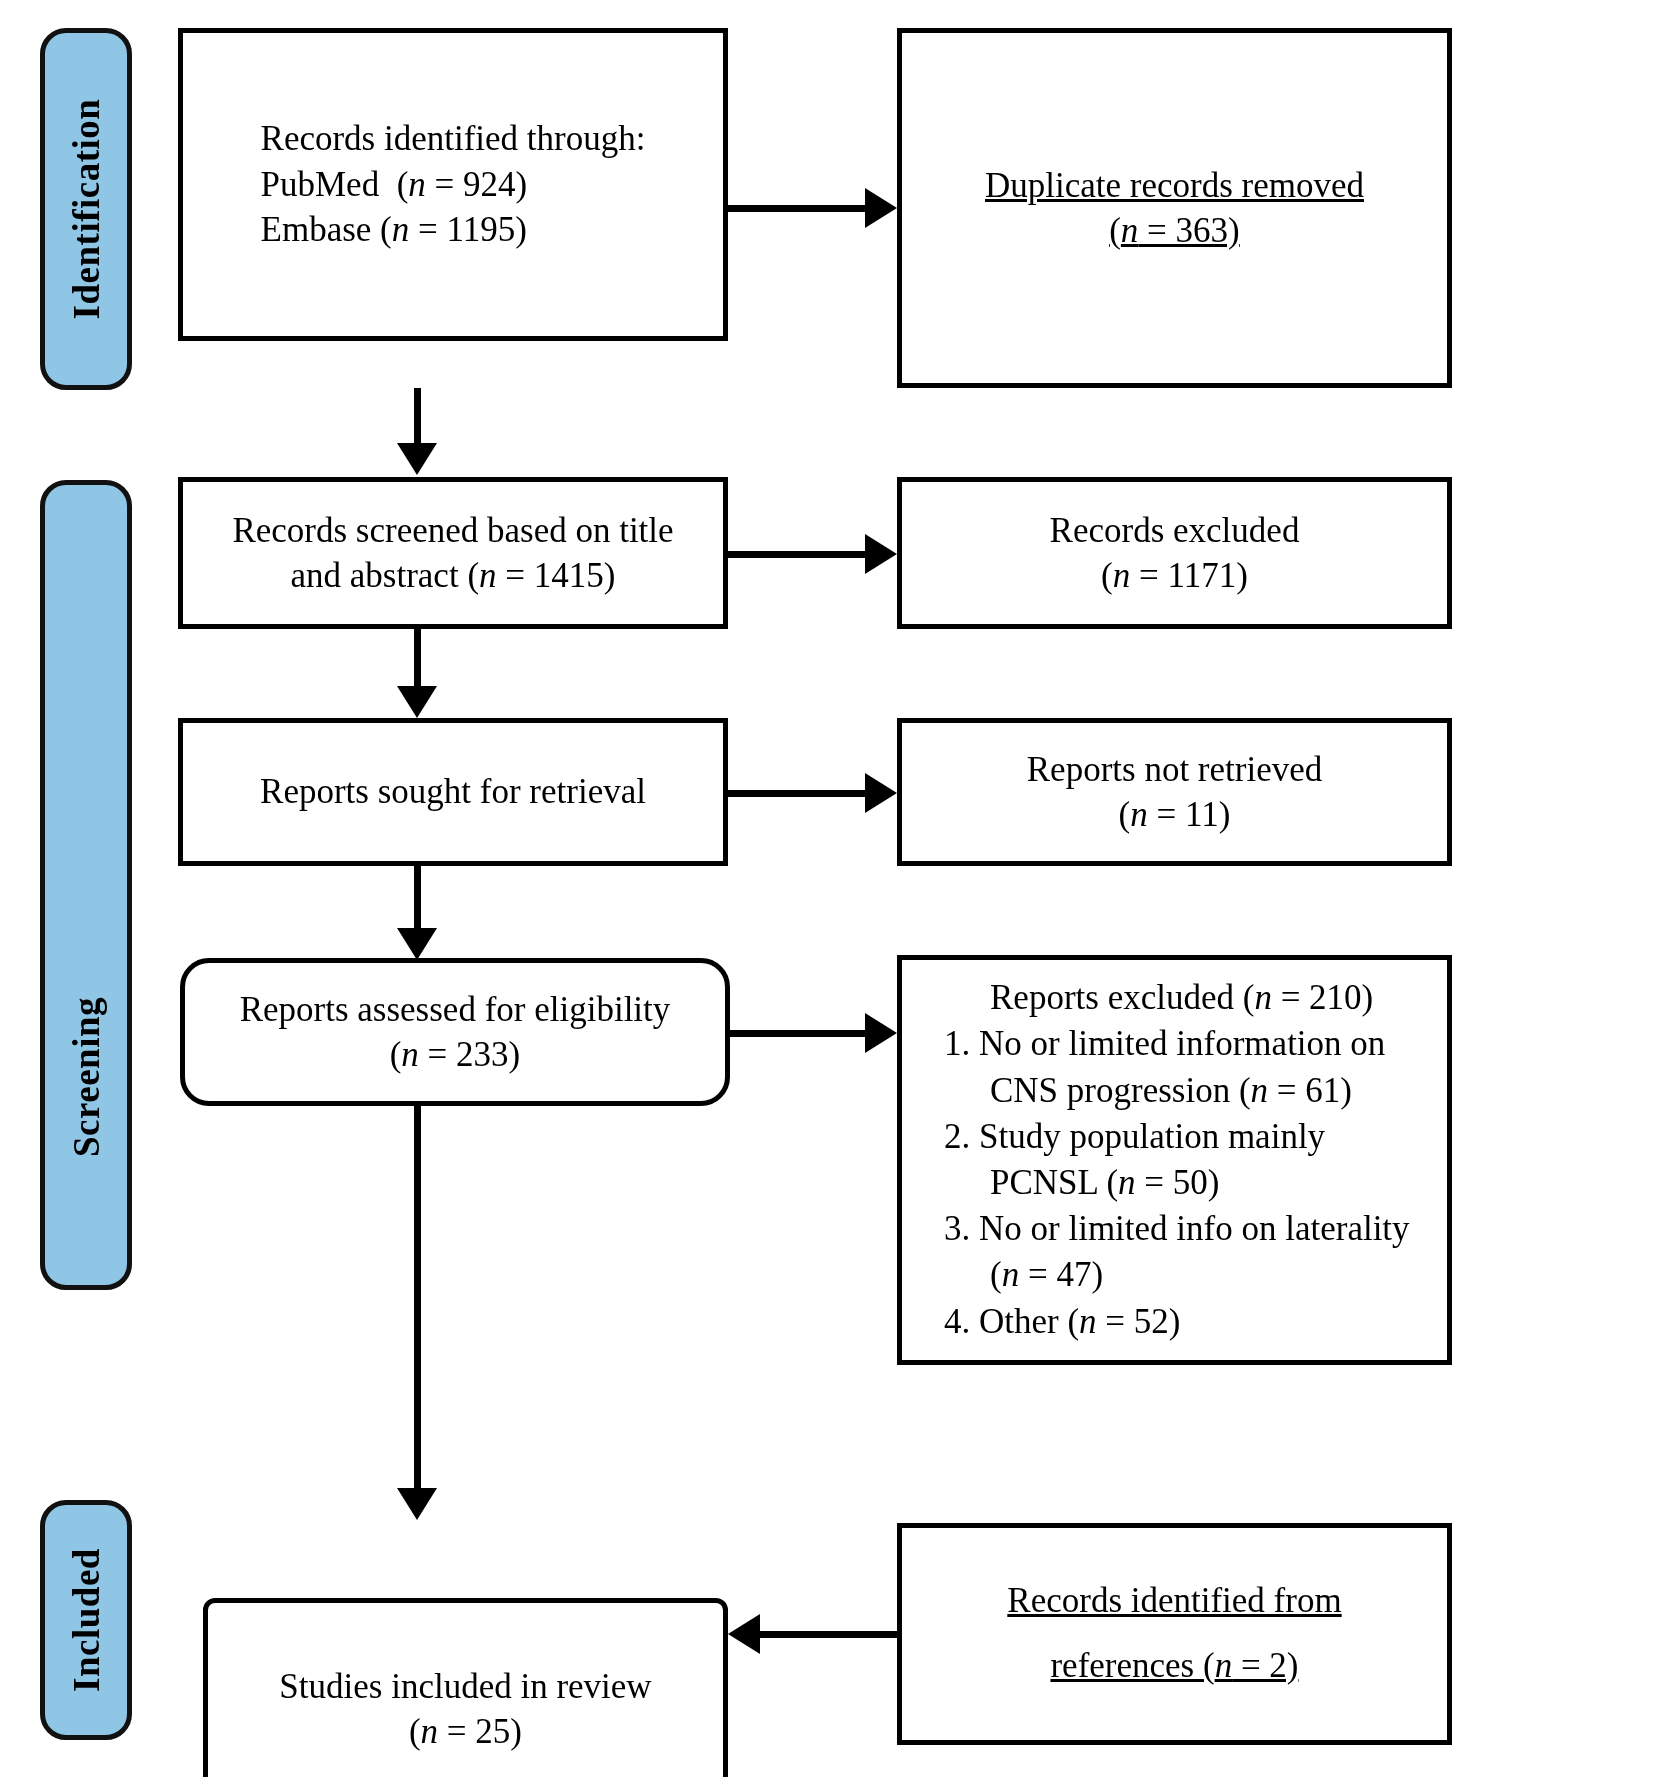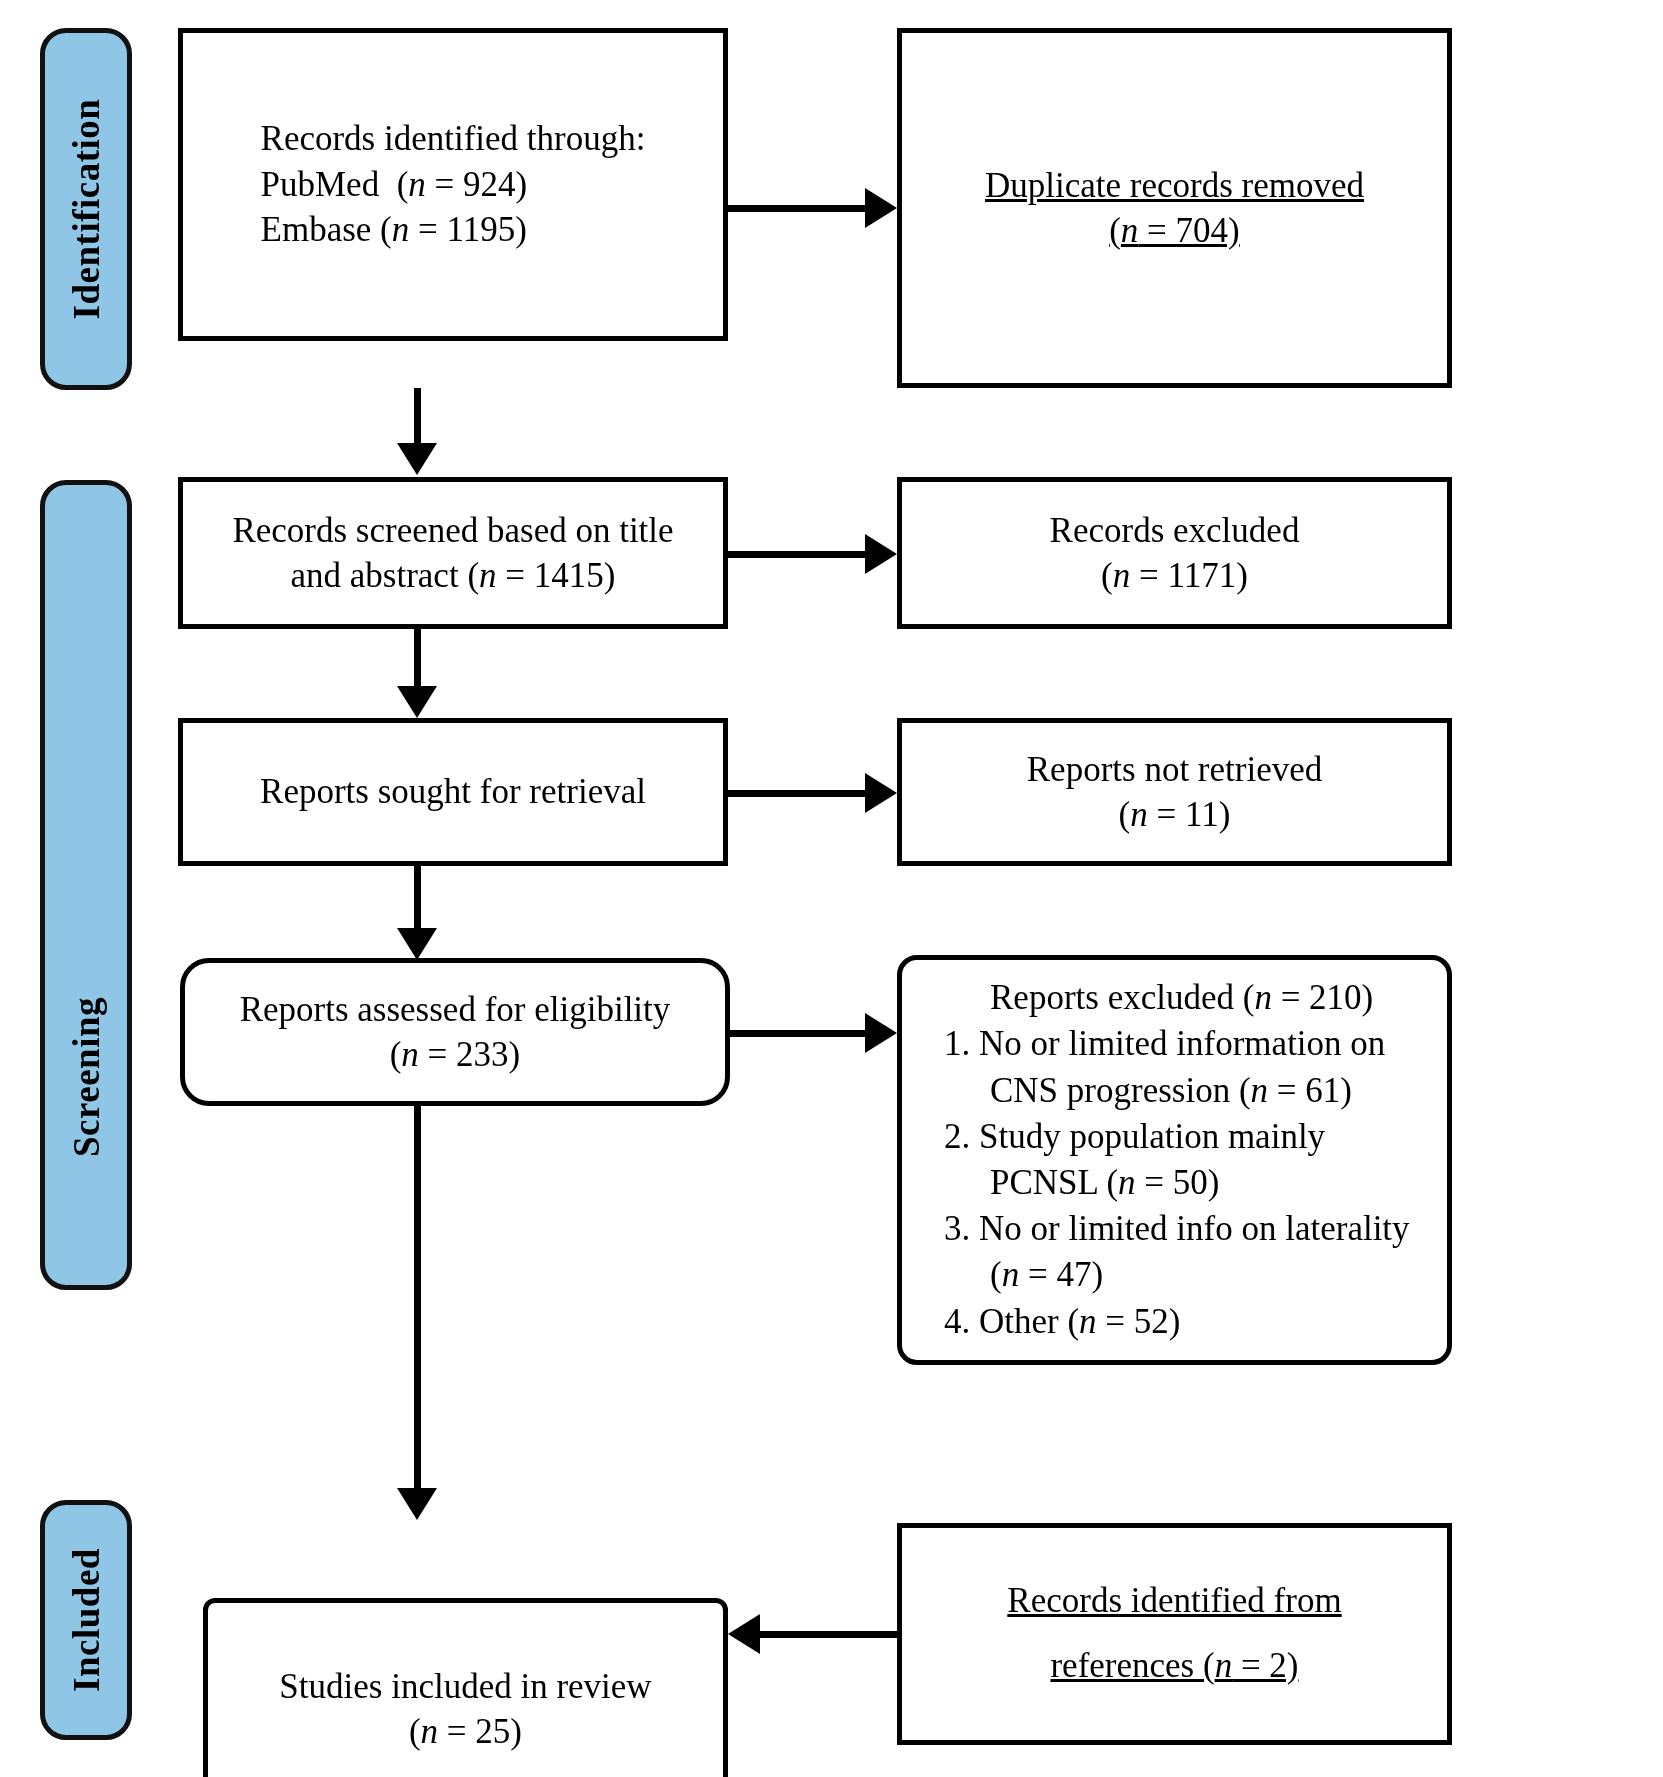--- a/index.html
+++ b/index.html
@@ -10,21 +10,21 @@
   .pill{position:absolute;background:#8FC6E6;border:5px solid #111111;
         border-radius:26px;box-sizing:border-box;}
   .pill .plabel{position:absolute;left:50%;top:50%;
         transform:translate(-50%,-50%) rotate(-90deg);
         white-space:nowrap;font-weight:bold;font-size:37px;letter-spacing:.5px;
         font-family:"Liberation Serif","DejaVu Serif",serif;color:#000;}
 
   .box{position:absolute;background:#ffffff;border:5px solid #000000;
        box-sizing:border-box;display:flex;align-items:center;justify-content:center;}
   .box .txt{font-size:35px;line-height:1.30;text-align:center;padding:0 14px;}
-  .box.listbox{align-items:center;justify-content:flex-end;border-radius:20px;}
+  .box.listbox{align-items:center;justify-content:flex-end;}
   .box.listbox .txt{text-align:left;font-size:35px;line-height:1.32;padding:0 8px 0 42px;}
 
   .ital{font-style:italic;}
   .hang{display:block;padding-left:46px;text-indent:-46px;}
   .noindent{display:block;}
 
   
   .vline{position:absolute;background:#000;width:7px;}
   .hline{position:absolute;background:#000;height:7px;}
   .arrowdown{position:absolute;width:0;height:0;
@@ -58,21 +58,21 @@
     <div class="txt" style="text-align:left;">
       <span class="noindent">Records identified through:</span>
       <span class="noindent"><span>PubMed</span>&nbsp; (<span class="ital">n</span><span> = 924)</span></span>
       <span class="noindent"><span>Embase</span> (<span class="ital">n</span><span> = 1195)</span></span>
     </div>
   </div>
 
   <div class="box" style="left:897px;top:28px;width:555px;height:360px;text-decoration:underline;">
     <div class="txt">
       <span class="noindent">Duplicate records removed</span>
-      <span class="noindent">(<span class="ital">n</span><span> = 704)</span></span>
+      <span class="noindent">(<span class="ital">n</span><span> = 363)</span></span>
     </div>
   </div>
 
   <div class="hline" style="left:728px;top:205px;width:142px;"></div>
   <div class="arrowright" style="left:865px;top:188px;"></div>
 
   <div class="vline" style="left:414px;top:388px;height:58px;"></div>
   <div class="arrowdown" style="left:397px;top:443px;"></div>
 
   <div class="box" style="left:178px;top:477px;width:550px;height:152px;">

